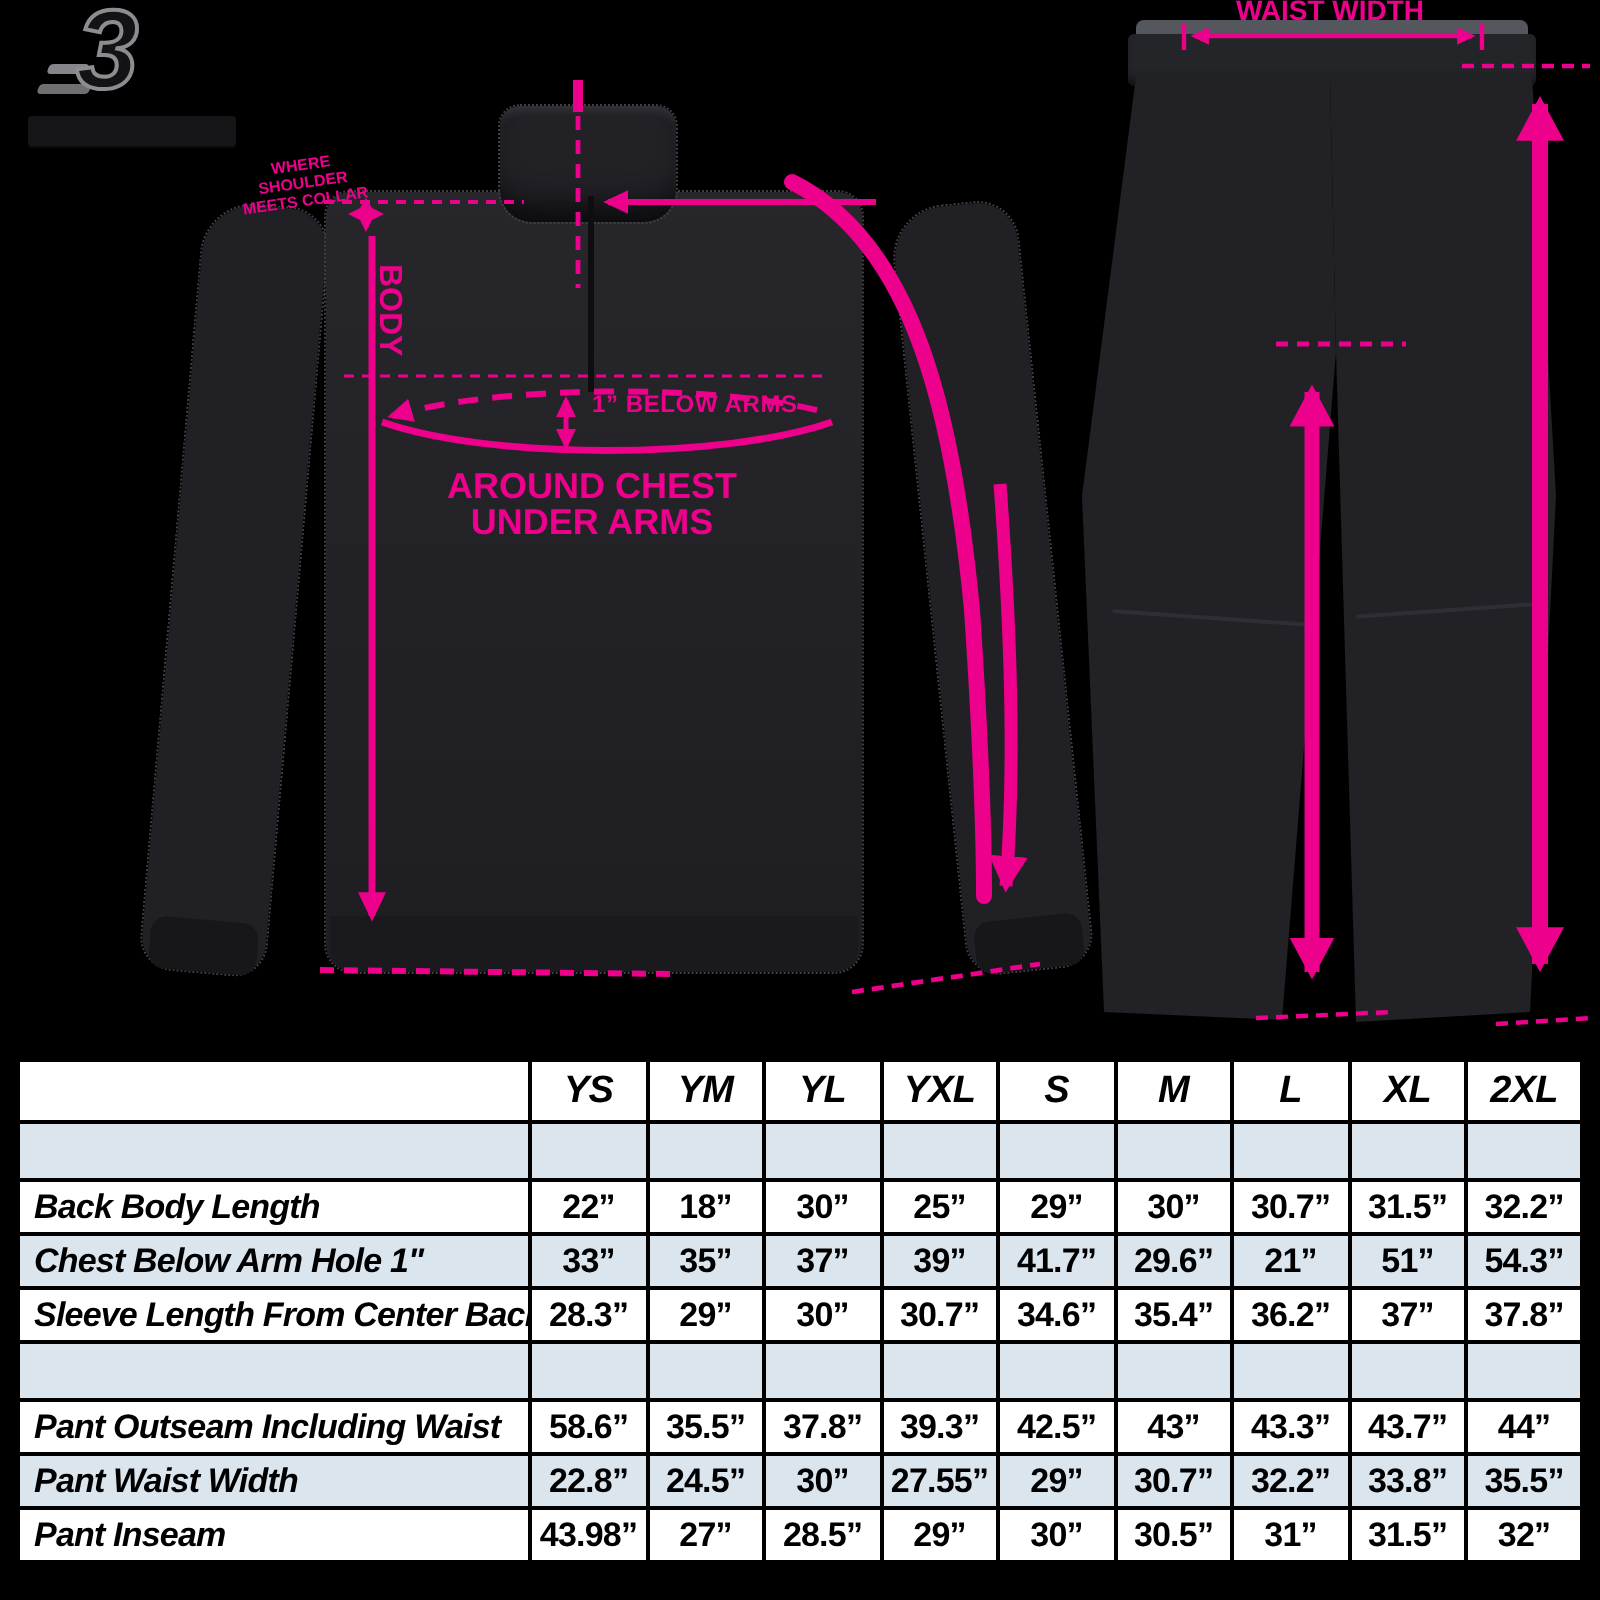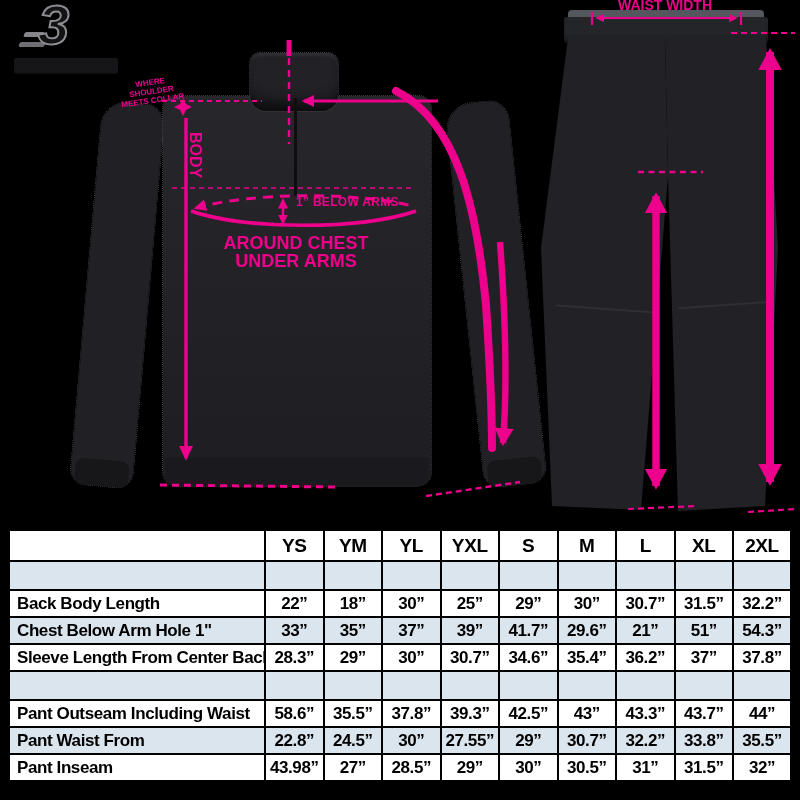--- a/index.html
+++ b/index.html
@@ -44,24 +44,24 @@
   .p-seam1{left:18px;top:300px;width:100px;transform:rotate(4deg);}
   .p-seam2{left:140px;top:296px;width:96px;transform:rotate(-4deg);}
 
   .overlay{position:absolute;left:0;top:0;}
 
   
   table.size{position:absolute;left:7px;top:528px;width:786px;border-collapse:collapse;
     background:#fff;border:3px solid #000;table-layout:fixed;}
   table.size th,table.size td{border:2px solid #000;color:#000;font-weight:700;
     letter-spacing:-0.4px;overflow:hidden;white-space:nowrap;}
-  table.size thead th{height:27px;font-size:19px;text-align:center;}
+  table.size thead th{height:27px;font-size:19px;text-align:center;font-style:italic;}
   table.size th.lab-col{width:252px;}
   table.size td{height:23px;font-size:17px;text-align:center;}
-  table.size td.lab{text-align:left;padding-left:7px;}
+  table.size td.lab{text-align:left;padding-left:7px;font-style:italic;}
   table.size tr.blue td{background:#DBE5EE;}
   table.size tr.spacer td{height:25px;}
   .pink-txt{fill:#EC008C;font-family:"Liberation Sans",sans-serif;font-weight:700;}
 </style>
 </head>
 <body>
 
 <div class="stage">
 
   <div class="brand">
@@ -221,21 +221,21 @@
           <td>35.5”</td>
           <td>37.8”</td>
           <td>39.3”</td>
           <td>42.5”</td>
           <td>43”</td>
           <td>43.3”</td>
           <td>43.7”</td>
           <td>44”</td>
         </tr>
         <tr class="blue">
-          <td class="lab">Pant Waist From</td>
+          <td class="lab">Pant Waist Width</td>
           <td>22.8”</td>
           <td>24.5”</td>
           <td>30”</td>
           <td>27.55”</td>
           <td>29”</td>
           <td>30.7”</td>
           <td>32.2”</td>
           <td>33.8”</td>
           <td>35.5”</td>
         </tr>

